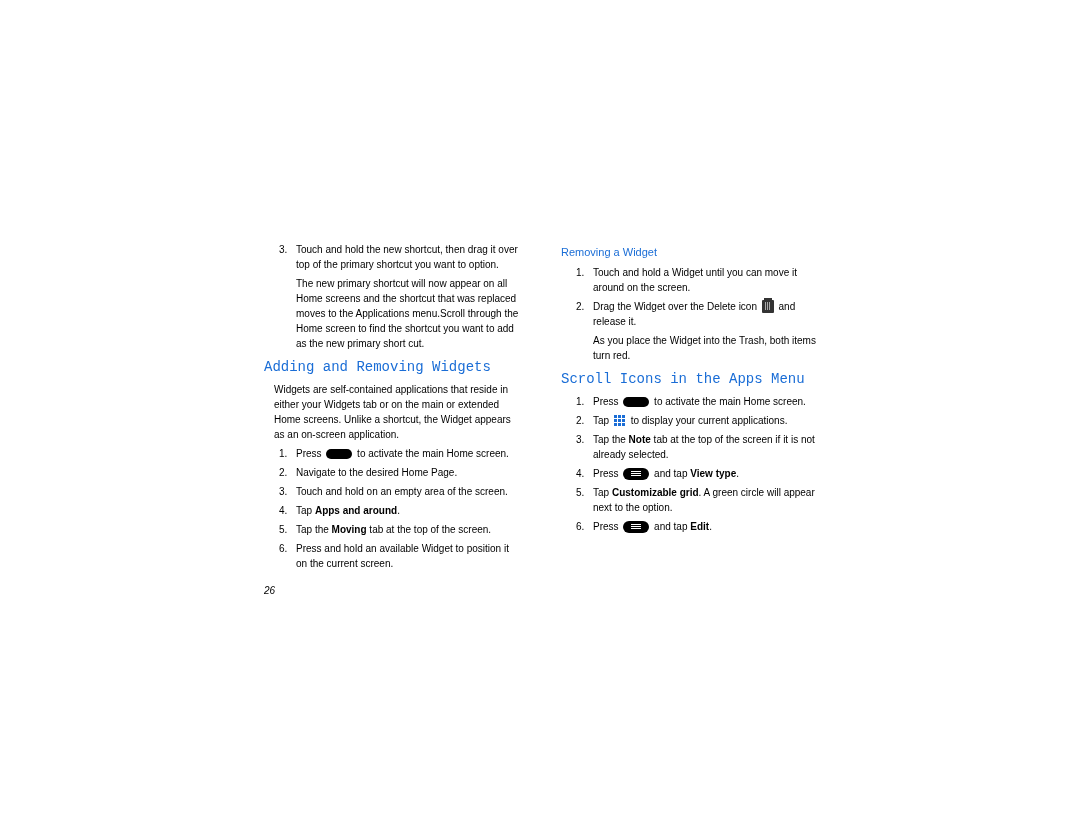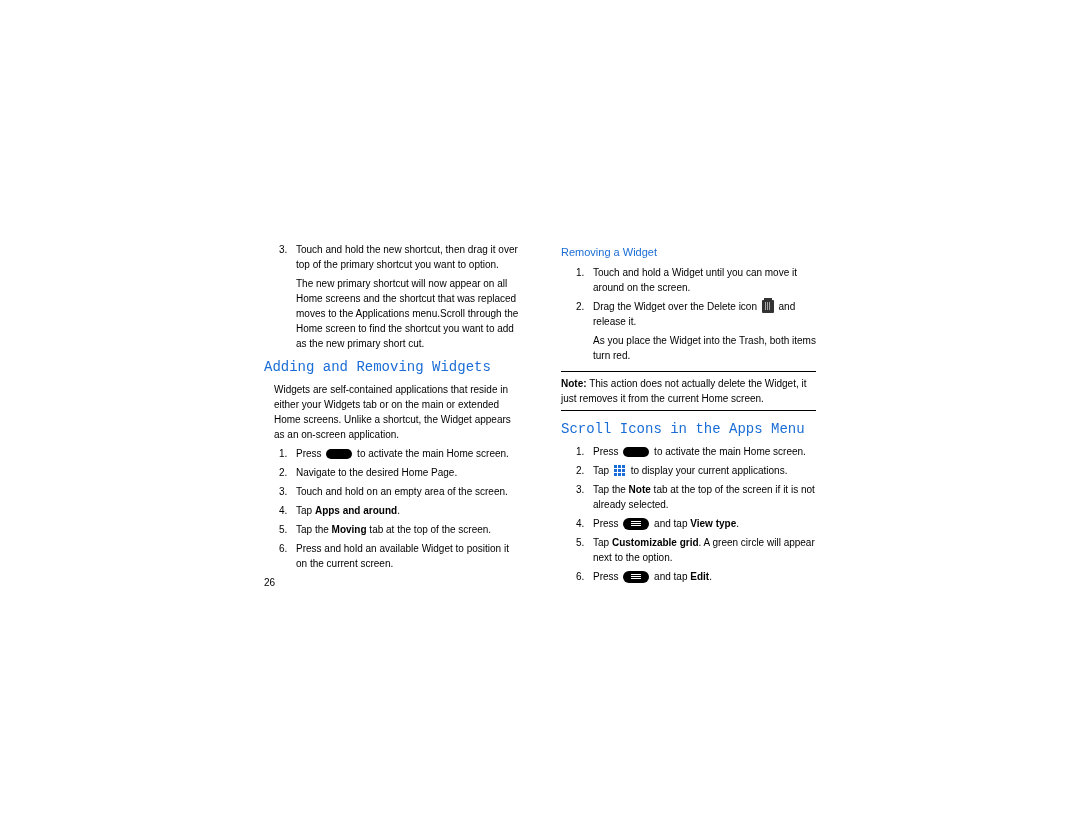--- a/index.html
+++ b/index.html
@@ -52,21 +52,22 @@
   }
   .note-box {
     border-top: 1px solid #000;
     border-bottom: 1px solid #000;
     padding: 4px 0;
     margin: 8px 0 8px 0;
     font-size: 10px;
   }
   .page-num {
     font-size: 10px;
-    margin-top: 4px;
+    margin-top: 12px;
+    font-style: italic;
   }
   .btn-icon {
     display: inline-block;
     width: 26px;
     height: 10px;
     background: #000;
     border-radius: 5px;
     vertical-align: middle;
     margin: 0 2px;
   }
@@ -166,23 +167,20 @@
   <div class="col right">
     <div class="sub-h">Removing a Widget</div>
     <ol>
       <li>Touch and hold a Widget until you can move it around on the screen.</li>
       <li>
         <span>Drag the Widget over the Delete icon </span><span class="trash-icon"></span><span> and release it.</span>
         <div style="margin-top:4px;">As you place the Widget into the Trash, both items turn red.</div>
       </li>
     </ol>
 
-    <div class="note-box">
-      <span class="bold">Note:</span><span> This action does not actually delete the Widget, it just removes it from the current Home screen.</span>
-    </div>
 
     <div class="sec-h1">Scroll Icons in the Apps Menu</div>
     <ol>
       <li>
         <span>Press </span><span class="btn-icon"></span><span> to activate the main Home screen.</span>
       </li>
       <li>
         <span>Tap </span><span class="grid-icon"></span><span> to display your current applications.</span>
       </li>
       <li>

